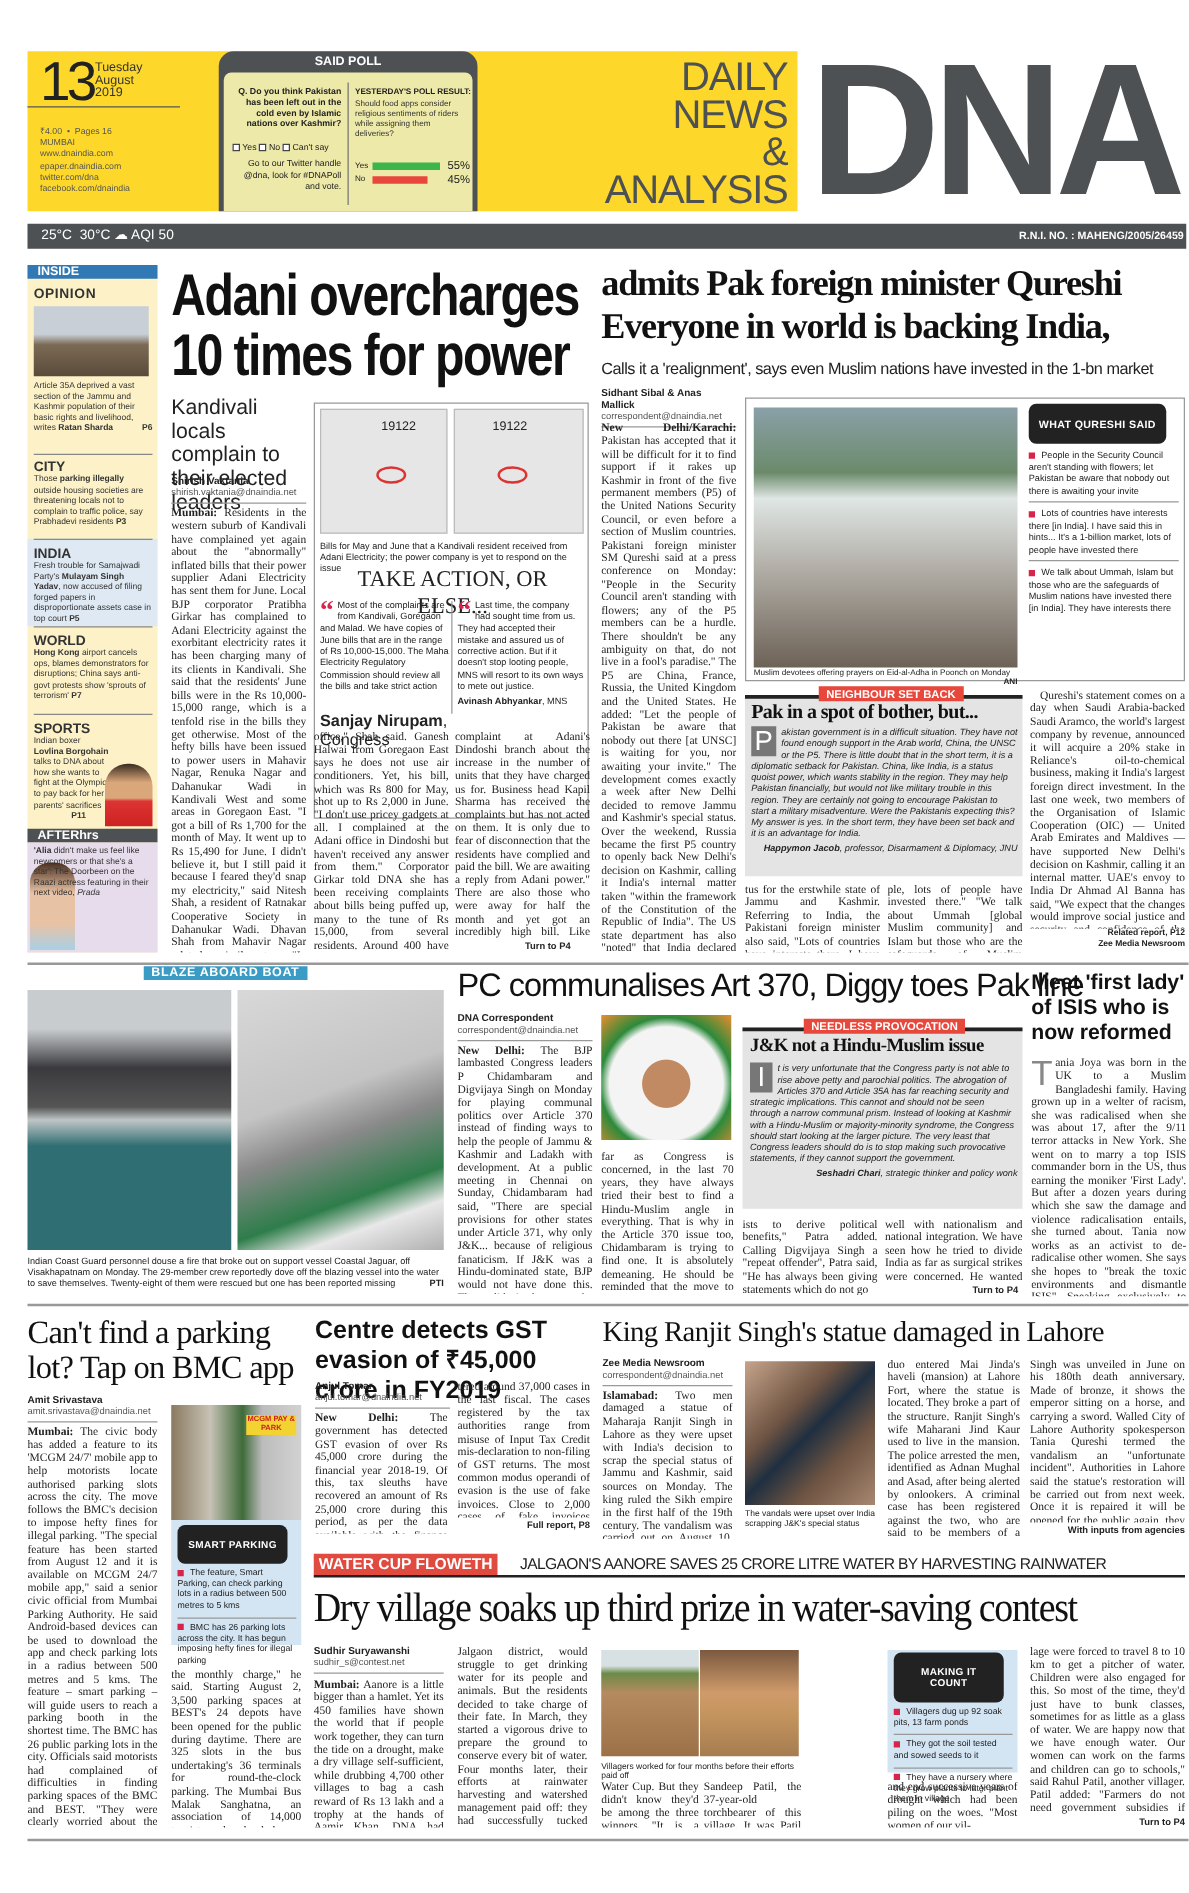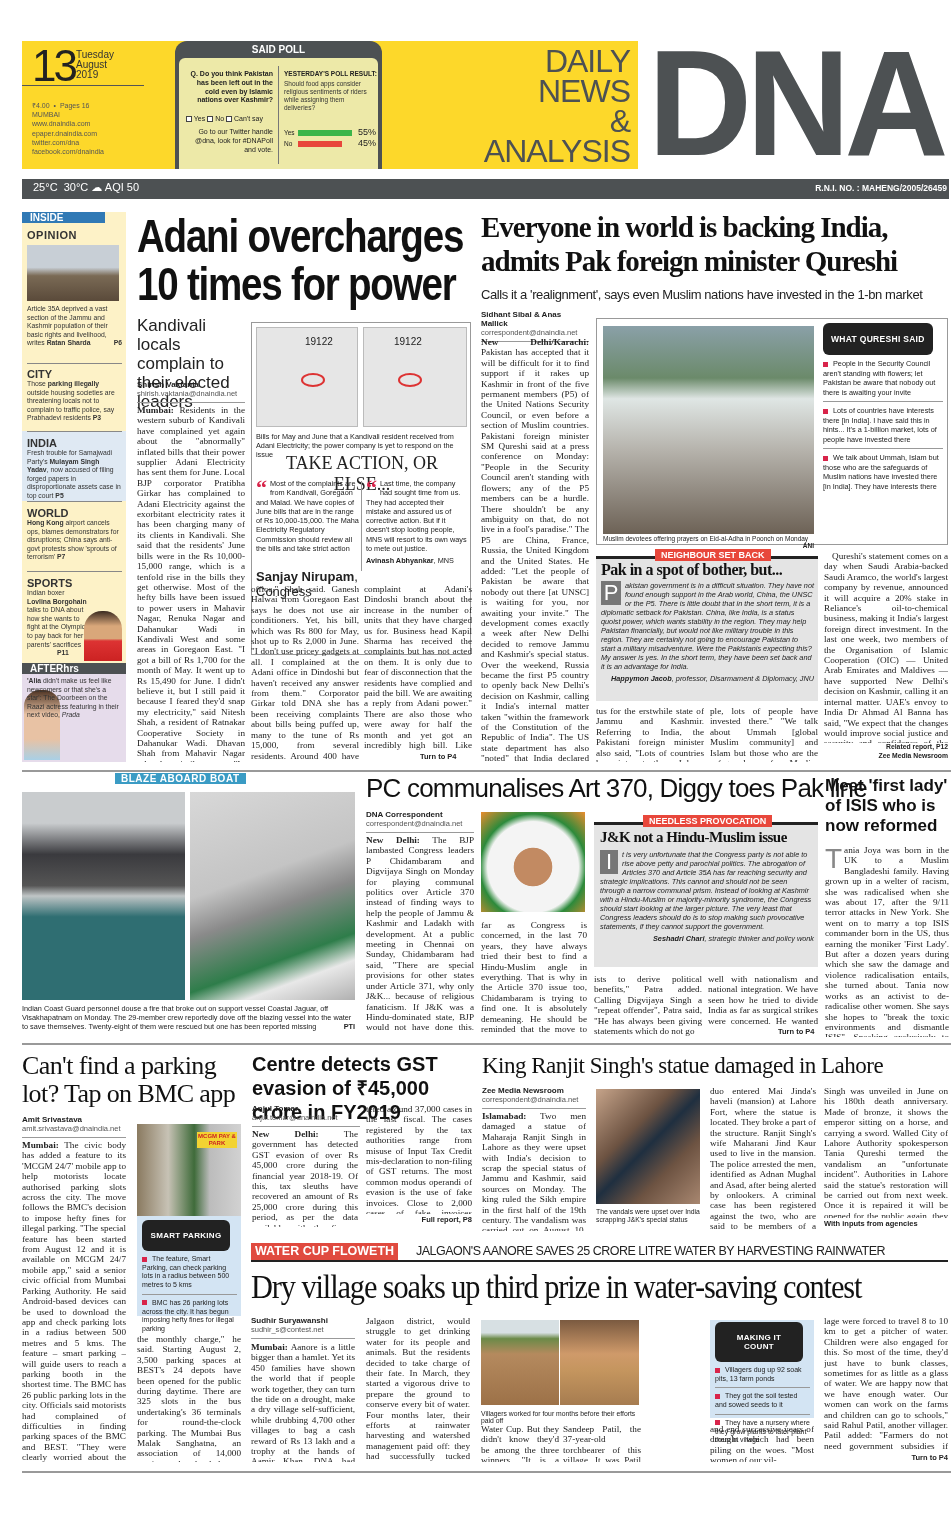--- a/index.html
+++ b/index.html
@@ -72,21 +72,21 @@
 <div class="abs" style="left:22px;top:179px;width:927px;height:20px;background:#4d5153"></div>
 <div class="abs cond" style="left:33px;top:181px;font-size:11px;color:#fff">
   <span>25°C</span>
   &nbsp;<span>30°C</span>
   <span style="font-size:11px">☁</span>
   <span>AQI 50</span>
 </div>
 <div class="abs cond" style="right:4px;top:183px;font-size:8.5px;font-weight:bold;color:#fff">R.N.I. NO. : MAHENG/2005/26459</div>
 
 <div class="abs" style="left:22px;top:212px;width:104px;height:550px;background:#fdf2c7"></div>
-<div class="abs sans" style="left:22px;top:212px;width:83px;height:11px;background:#3079b5;color:#fff;font-weight:bold;font-size:10px;line-height:11px;padding-left:8px">INSIDE</div>
+<div class="abs sans" style="left:22px;top:212px;width:104px;height:11px;background:#3079b5;color:#fff;font-weight:bold;font-size:10px;line-height:11px;padding-left:8px">INSIDE</div>
 
 <div class="abs sans" style="left:27px;top:229px;width:95px">
   <div style="font-weight:bold;font-size:11px;color:#333;letter-spacing:.5px">OPINION</div>
   <div class="photo" style="width:92px;height:56px;margin-top:4px;background:linear-gradient(#c8cfd6 0%,#c8cfd6 40%,#7a6a55 55%,#5a4a3a 100%)"></div>
   <div style="font-size:6.8px;line-height:8.6px;margin-top:4px;color:#333"><span>Article 35A deprived a vast section of the Jammu and Kashmir population of their basic rights and livelihood, writes </span><b>Ratan Sharda</b><b style="float:right">P6</b></div>
 </div>
 <div class="hr" style="left:27px;top:363px;width:95px;height:1px;background:#888"></div>
 
 <div class="abs sans" style="left:27px;top:368px;width:95px">
   <div style="font-weight:bold;font-size:11px;color:#333">CITY</div>
@@ -149,22 +149,22 @@
 <div class="abs" style="left:366px;top:479px;width:103px">
   <span style="float:left;color:#d8244a;font-size:22px;line-height:18px;font-weight:bold;margin-right:3px">“</span>
   <div class="cond" style="font-size:7.3px;line-height:9.3px;color:#222">Last time, the company had sought time from us. They had accepted their mistake and assured us of corrective action. But if it doesn't stop looting people, MNS will resort to its own ways to mete out justice.</div>
   <div class="cond" style="font-size:7.3px;margin-top:3px"><b>Avinash Abhyankar</b><span>, MNS</span></div>
 </div>
 <div class="abs body-text" style="left:251px;top:584px;width:108px;height:178px;overflow:hidden">office," Shah said. Ganesh Halwai from Goregaon East says he does not use air conditioners. Yet, his bill, which was Rs 800 for May, shot up to Rs 2,000 in June. "I don't use pricey gadgets at all. I complained at the Adani office in Dindoshi but haven't received any answer from them." Corporator Girkar told DNA she has been receiving complaints about bills being puffed up, many to the tune of Rs 15,000, from several residents. Around 400 have officially approached her with the issue. "I have given a written</div>
 <div class="abs body-text" style="left:364px;top:584px;width:108px;height:168px;overflow:hidden">complaint at Adani's Dindoshi branch about the increase in the number of units that they have charged us for. Business head Kapil Sharma has received the complaints but has not acted on them. It is only due to fear of disconnection that the residents have complied and paid the bill. We are awaiting a reply from Adani power." There are also those who were away for half the month and yet got an incredibly high bill. Like Mehul Sanghrajka from Mahavir Nagar, who was out of town for 15 days and still ran up an electricity bill of Rs 12,000.</div>
 <div class="abs cond" style="left:420px;top:752px;font-size:7.5px;font-weight:bold;color:#222">Turn to P4</div>
 
 <div class="abs" style="left:481px;top:210px;width:470px;font-family:'Liberation Serif',serif;font-size:29px;line-height:34px;font-weight:bold;color:#111;letter-spacing:-1px">
+  <div style="white-space:nowrap">admits Pak foreign minister Qureshi</div>
   <div style="white-space:nowrap">Everyone in world is backing India,</div>
-  <div style="white-space:nowrap">admits Pak foreign minister Qureshi</div>
 </div>
 <div class="abs cond" style="left:481px;top:287px;width:470px;font-size:13px;color:#222;white-space:nowrap;letter-spacing:-.4px">Calls it a 'realignment', says even Muslim nations have invested in the 1-bn market</div>
 <div class="abs" style="left:481px;top:310px;width:108px">
   <div class="byline">Sidhant Sibal &amp; Anas Mallick</div>
   <div class="email">correspondent@dnaindia.net</div>
 </div>
 <div class="abs body-text" style="left:481px;top:337px;width:108px;height:425px;overflow:hidden"><b>New Delhi/Karachi:</b><span> Pakistan has accepted that it will be difficult for it to find support if it rakes up Kashmir in front of the five permanent members (P5) of the United Nations Security Council, or even before a section of Muslim countries. Pakistani foreign minister SM Qureshi said at a press conference on Monday: "People in the Security Council aren't standing with flowers; any of the P5 members can be a hurdle. There shouldn't be any ambiguity on that, do not live in a fool's paradise." The P5 are China, France, Russia, the United Kingdom and the United States. He added: "Let the people of Pakistan be aware that nobody out there [at UNSC] is waiting for you, nor awaiting your invite." The development comes exactly a week after New Delhi decided to remove Jammu and Kashmir's special status. Over the weekend, Russia became the first P5 country to openly back New Delhi's decision on Kashmir, calling it India's internal matter taken "within the framework of the Constitution of the Republic of India". The US state department has also "noted" that India declared the issue an internal matter. Last week, in a big snub to Pakistan, UNSC did not take up Qureshi's letter of August 6 at several meetings written in the aftermath of New Delhi removing the special sta-</span></div>
 
 <div class="abs" style="left:596px;top:318px;width:352px;height:227px;border:1px solid #999"></div>
 <div class="abs photo" style="left:603px;top:326px;width:211px;height:208px;background:linear-gradient(#8aa0a8 0%,#6b8a6a 25%,#dfe6e4 35%,#b5b2ab 60%,#6d6256 100%)"></div>
@@ -254,21 +254,21 @@
 <div class="abs" style="left:482px;top:1052px;width:469px;font-family:'Liberation Serif',serif;font-size:23px;line-height:28px;color:#111;white-space:nowrap;letter-spacing:-.5px">King Ranjit Singh's statue damaged in Lahore</div>
 <div class="abs" style="left:482px;top:1086px;width:104px">
   <div class="byline">Zee Media Newsroom</div>
   <div class="email">correspondent@dnaindia.net</div>
 </div>
 <div class="abs body-text" style="left:482px;top:1111px;width:104px;height:120px;overflow:hidden"><b>Islamabad:</b><span> Two men damaged a statue of Maharaja Ranjit Singh in Lahore as they were upset with India's decision to scrap the special status of Jammu and Kashmir, said sources on Monday. The king ruled the Sikh empire in the first half of the 19th century. The vandalism was carried out on August 10. Armed with clubs and bricks, the</span></div>
 <div class="abs photo" style="left:596px;top:1089px;width:104px;height:115px;background:linear-gradient(135deg,#c6a48a 0%,#6d5342 35%,#1f2f40 50%,#6d5342 70%,#a88770 100%)"></div>
 <div class="abs cond" style="left:596px;top:1208px;width:104px;font-size:6.8px;line-height:8.4px;color:#222">The vandals were upset over India scrapping J&amp;K's special status</div>
 <div class="abs body-text" style="left:710px;top:1086px;width:106px;height:145px;overflow:hidden">duo entered Mai Jinda's haveli (mansion) at Lahore Fort, where the statue is located. They broke a part of the structure. Ranjit Singh's wife Maharani Jind Kaur used to live in the mansion. The police arrested the men, identified as Adnan Mughal and Asad, after being alerted by onlookers. A criminal case has been registered against the two, who are said to be members of a religious organisation. The nine-foot-tall statue of</div>
 <div class="abs body-text" style="left:824px;top:1086px;width:124px;height:132px;overflow:hidden">Singh was unveiled in June on his 180th death anniversary. Made of bronze, it shows the emperor sitting on a horse, and carrying a sword. Walled City of Lahore Authority spokesperson Tania Qureshi termed the vandalism an "unfortunate incident". Authorities in Lahore said the statue's restoration will be carried out from next week. Once it is repaired it will be opened for the public again, they said.</div>
-<div class="abs cond" style="left:824px;top:1219px;width:124px;text-align:left;font-size:7.5px;font-weight:bold;color:#222">With inputs from agencies</div>
+<div class="abs cond" style="left:824px;top:1219px;width:124px;text-align:right;font-size:7.5px;font-weight:bold;color:#222">With inputs from agencies</div>
 
 <div class="abs sans" style="left:251px;top:1243px;background:#e04a3f;color:#fff;font-weight:bold;font-size:12.5px;padding:1px 4px;line-height:15px">WATER CUP FLOWETH</div>
 <div class="abs sans" style="left:416px;top:1244px;font-size:12.5px;color:#222;white-space:nowrap;letter-spacing:-.5px;line-height:15px">JALGAON'S AANORE SAVES 25 CRORE LITRE WATER BY HARVESTING RAINWATER</div>
 <div class="abs" style="left:251px;top:1260px;width:697px;height:2px;background:#222"></div>
 <div class="abs" style="left:251px;top:1268px;width:700px;font-family:'Liberation Serif',serif;font-size:33px;line-height:38px;color:#111;white-space:nowrap;letter-spacing:-1.2px;transform:scaleX(0.92);transform-origin:left">Dry village soaks up third prize in water-saving contest</div>
 <div class="abs" style="left:251px;top:1316px;width:104px">
   <div class="byline">Sudhir Suryawanshi</div>
   <div class="email">sudhir_s@contest.net</div>
 </div>
 <div class="abs body-text" style="left:251px;top:1342px;width:104px;height:120px;overflow:hidden"><b>Mumbai:</b><span> Aanore is a little bigger than a hamlet. Yet its 450 families have shown the world that if people work together, they can turn the tide on a drought, make a dry village self-sufficient, while drubbing 4,700 other villages to bag a cash reward of Rs 13 lakh and a trophy at the hands of Aamir Khan. DNA had earlier reported how in summers Aanore, some 350 km from Mumbai, in</span></div>

